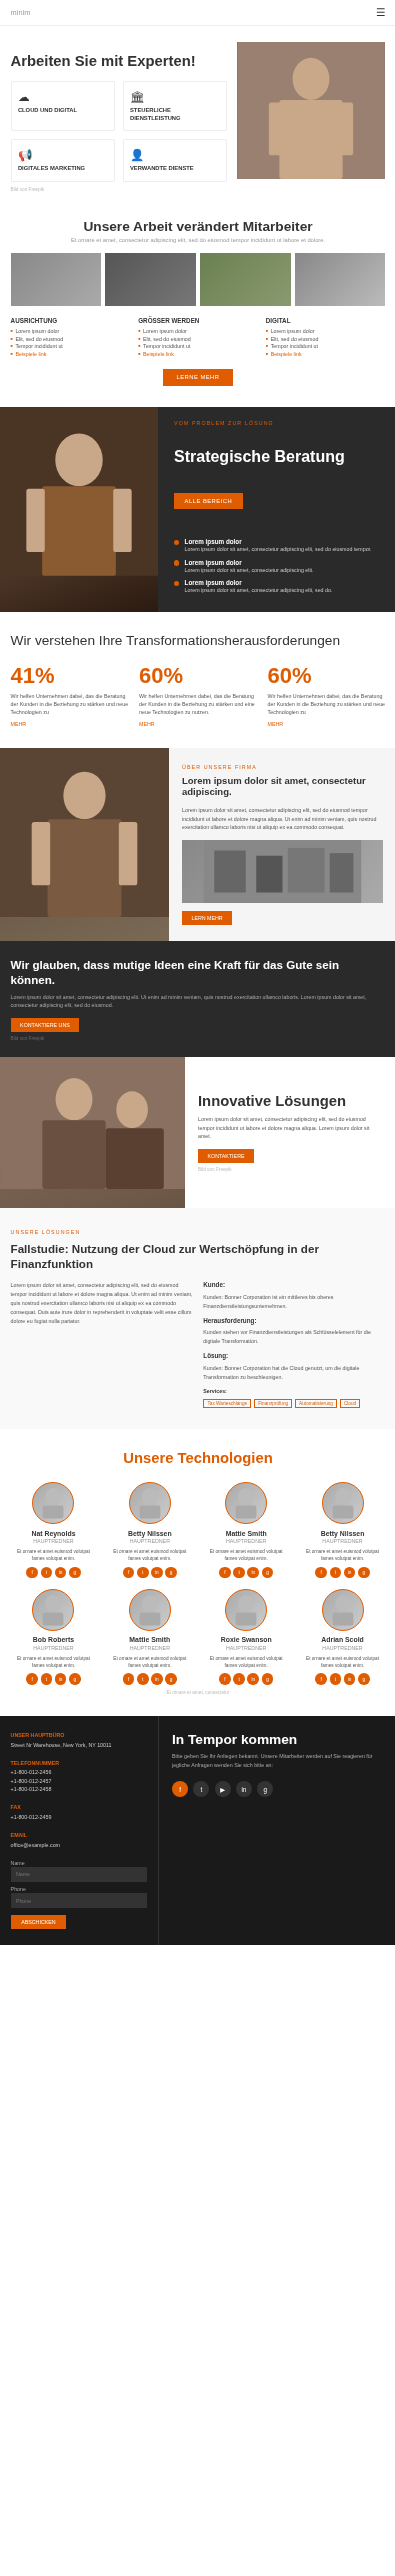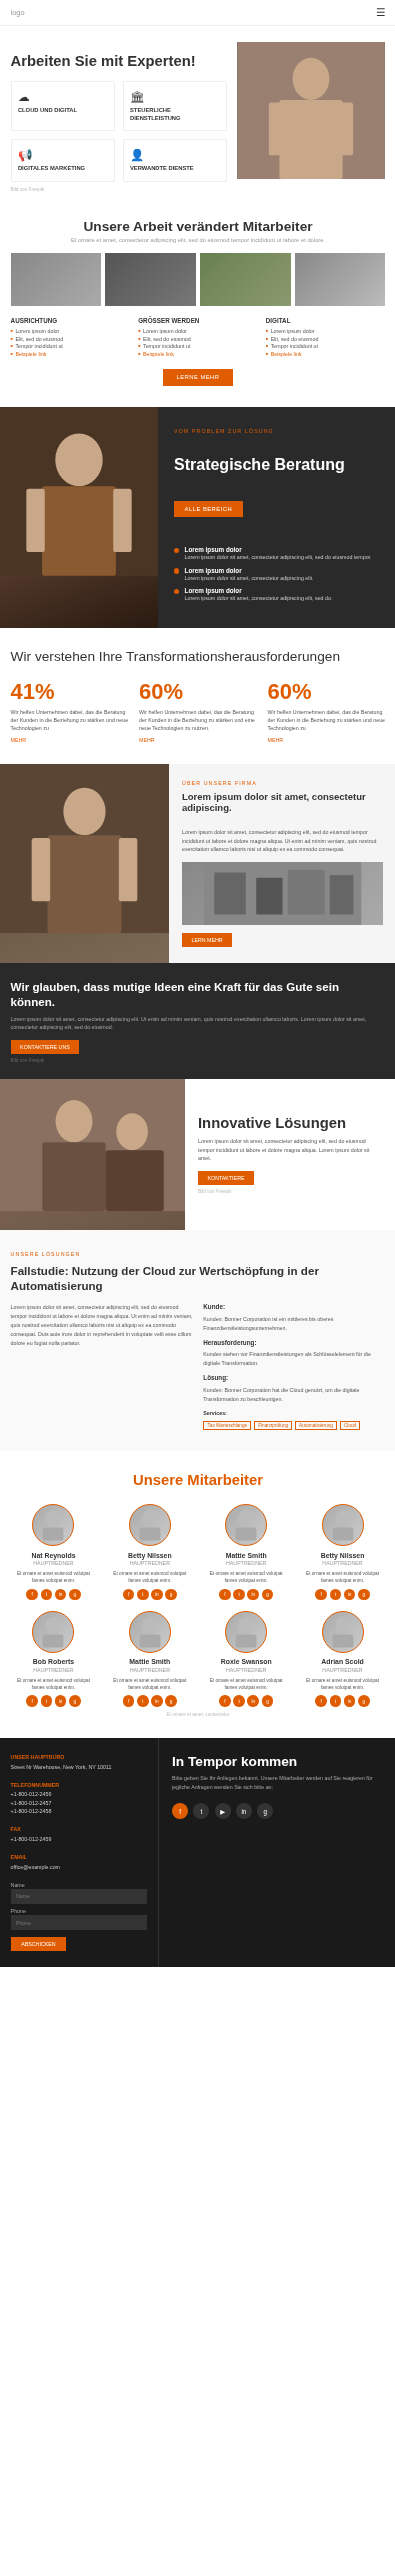--- a/index.html
+++ b/index.html
@@ -57,21 +57,21 @@
 
     
     .strategic {
       display: flex; min-height: 158px;
     }
     .strategic-left {
       width: 158px; background: linear-gradient(160deg, #3a2a20 0%, #5a4030 50%, #2a1a10 100%);
       position: relative; overflow: hidden;
     }
     .strategic-right {
-      flex: 1; background: #2a2a2a; padding: 21px 16px; display: flex; flex-direction: column; justify-content: space-between; gap: 16px;
+      flex: 1; background: #2a2a2a; padding: 13px 16px; display: flex; flex-direction: column; justify-content: space-between; gap: 16px;
     }
     .strategic-label { font-size: 5.3px; color: #e05c00; text-transform: uppercase; letter-spacing: 1.1px; margin-bottom: 5.3px; }
     .strategic-title { font-size: 16px; font-weight: 700; color: #fff; margin-bottom: 10.6px; line-height: 1.2; }
     .strategic-btn { 
       background: #e05c00; color: #fff; border: none; padding: 5.3px 10.6px;
       font-size: 5.8px; cursor: pointer; width: fit-content; margin-bottom: 13px;
       text-transform: uppercase; letter-spacing: 0.5px;
     }
     .strategic-steps { }
     .strategic-step { display: flex; align-items: flex-start; margin-bottom: 6.3px; gap: 5.3px; }
@@ -91,21 +91,21 @@
     .transform-link { font-size: 5.3px; color: #e05c00; text-decoration: none; display: block; margin-top: 4.2px; }
 
     
     .firma { display: flex; background: #f5f5f5; }
     .firma-left {
       width: 169px; background: linear-gradient(160deg, #5a4535 0%, #7a6a55 100%);
       position: relative;
     }
     .firma-right { flex: 1; padding: 16px 13px; }
     .firma-label { font-size: 5.3px; color: #e05c00; text-transform: uppercase; letter-spacing: 1.1px; margin-bottom: 5.3px; }
-    .firma-title { font-size: 9.5px; font-weight: 700; margin-bottom: 15px; }
+    .firma-title { font-size: 9.5px; font-weight: 700; margin-bottom: 9px; }
     .firma-text { font-size: 5.3px; color: #555; line-height: 1.6; margin-bottom: 8px; }
     .firma-img2 { width: 100%; height: 63px; background: linear-gradient(135deg, #888 0%, #aaa 100%); margin-bottom: 8px; }
     .firma-btn { background: #e05c00; color: #fff; border: none; padding: 4.2px 9.5px; font-size: 5.3px; cursor: pointer; text-transform: uppercase; }
 
     
     .ideen { padding: 16px 10.6px; background: #2a2a2a; display: flex; flex-direction: column; }
     .ideen-title { font-size: 11.6px; font-weight: 700; color: #fff; margin-bottom: 5.3px; line-height: 1.3; }
     .ideen-text { font-size: 5.3px; color: #aaa; line-height: 1.6; margin-bottom: 8px; }
     .ideen-btn { background: #e05c00; color: #fff; border: none; padding: 4.2px 9.5px; font-size: 5.3px; cursor: pointer; text-transform: uppercase; width: fit-content; }
     .ideen-source { font-size: 4.7px; color: #666; margin-top: 4.2px; }
@@ -180,21 +180,21 @@
     }
     .social-circle.orange { background: #e05c00; }
 
     
     .source-text { font-size: 4.7px; color: #bbb; margin-top: 3.2px; }
   </style>
 </head>
 <body>
 
 <nav>
-  <span style="font-size:7.4px;color:#999;">logo</span>
+  <span style="font-size:7.4px;color:#999;">minim</span>
   <span style="font-size:10.6px;cursor:pointer;">☰</span>
 </nav>
 
 <div class="hero">
   <div class="hero-left">
     <h1 class="hero-title">Arbeiten Sie mit Experten!</h1>
     <div class="hero-grid">
       <div class="hero-card">
         <div class="hero-card-icon">☁</div>
         <div class="hero-card-title">CLOUD UND DIGITAL</div>
@@ -375,21 +375,21 @@
   <div class="innovative-content">
     <h2 class="innovative-title">Innovative Lösungen</h2>
     <p class="innovative-text">Lorem ipsum dolor sit amet, consectetur adipiscing elit, sed do eiusmod tempor incididunt ut labore et dolore magna aliqua. Lorem ipsum dolor sit amet.</p>
     <button class="innovative-btn">KONTAKTIERE</button>
     <div class="innovative-source">Bild von Freepik</div>
   </div>
 </div>
 
 <div class="fallstudie">
   <div class="fall-label">UNSERE LÖSUNGEN</div>
-  <h2 class="fall-title">Fallstudie: Nutzung der Cloud zur Wertschöpfung in der Automatisierung</h2>
+  <h2 class="fall-title">Fallstudie: Nutzung der Cloud zur Wertschöpfung in der Finanzfunktion</h2>
   <div class="fall-cols">
     <div>
       <p class="fall-text">Lorem ipsum dolor sit amet, consectetur adipiscing elit, sed do eiusmod tempor incididunt ut labore et dolore magna aliqua. Ut enim ad minim veniam, quis nostrud exercitation ullamco laboris nisi ut aliquip ex ea commodo consequat. Duis aute irure dolor in reprehenderit in voluptate velit esse cillum dolore eu fugiat nulla pariatur.</p>
     </div>
     <div class="fall-right">
       <div class="fall-right-title">Kunde:</div>
       <div class="fall-right-text">Kunden: Bonner Corporation ist ein mittleres bis oberes Finanzdienstleistungsunternehmen.</div>
       <div class="fall-right-title">Herausforderung:</div>
       <div class="fall-right-text">Kunden stehen vor Finanzdienstleistungen als Schlüsselelement für die digitale Transformation.</div>
       <div class="fall-right-title">Lösung:</div>
@@ -399,21 +399,21 @@
         <span class="fall-tag">Tax Warteschlange</span>
         <span class="fall-tag">Finanzprüfung</span>
         <span class="fall-tag">Automatisierung</span>
         <span class="fall-tag">Cloud</span>
       </div>
     </div>
   </div>
 </div>
 
 <div class="mitarbeiter">
-  <h2 class="mit-title">Unsere Mitarbeiter</h2>
+  <h2 class="mit-title">Unsere Technologien</h2>
   <div class="mit-grid">
 
     <div class="mit-card">
       <div class="mit-avatar">
         <svg width="26" height="32" viewBox="0 0 50 60">
             <ellipse cx="25" cy="18" rx="15" ry="17" fill="#bbb"></ellipse>
             <rect x="5" y="35" width="40" height="25" rx="4" fill="#aaa"></rect>
           </svg>
       </div>
       <div class="mit-name">Nat Reynolds</div>

